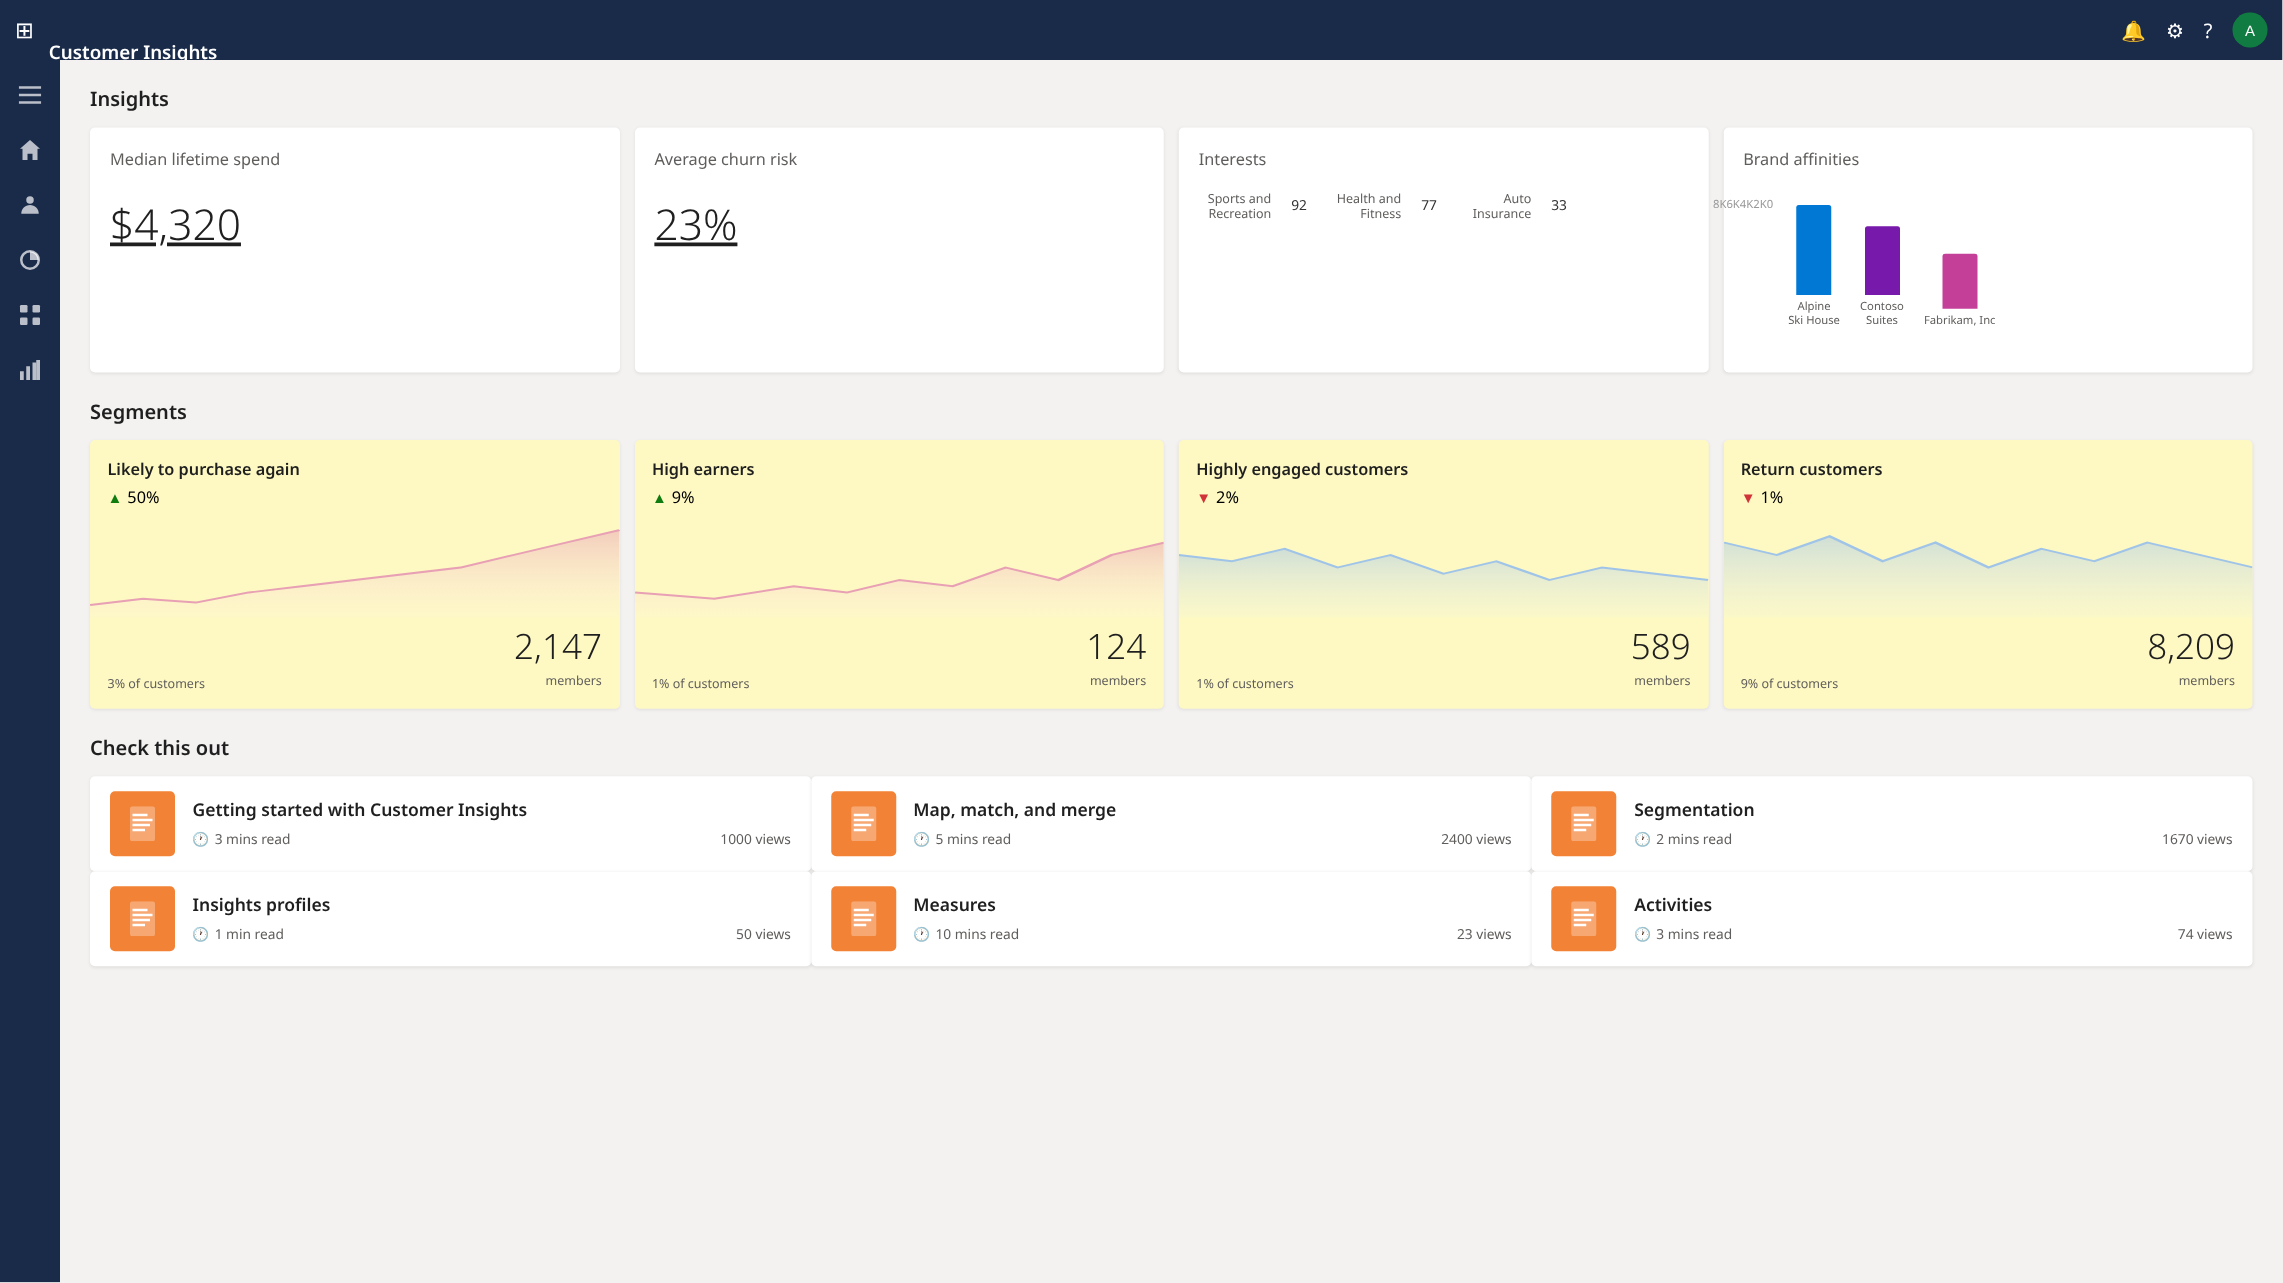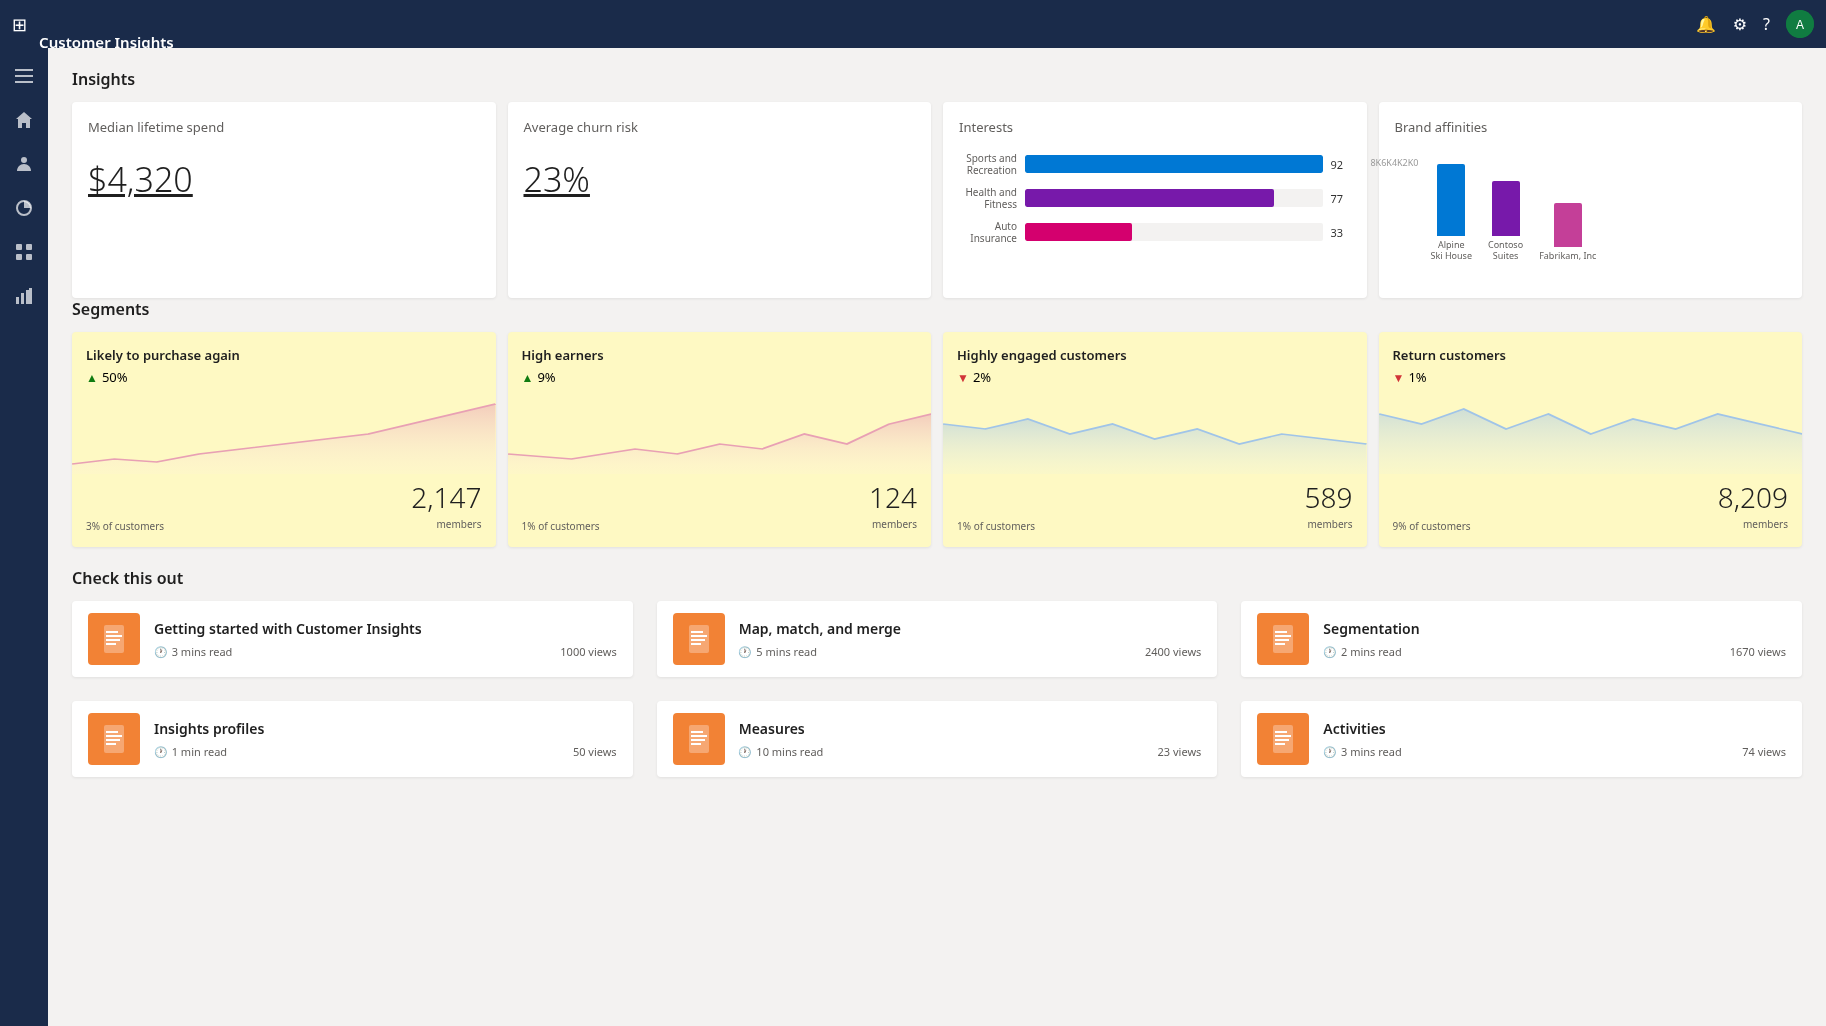--- a/index.html
+++ b/index.html
@@ -55,20 +55,21 @@
       font-weight: 600;
       color: #1f1f1f;
       margin-bottom: 12px;
     }
 
     
     .cards-grid {
       display: grid;
       grid-template-columns: repeat(4, 1fr);
       gap: 12px;
+      margin-bottom: 20px;
     }
     .card {
       background: white;
       border-radius: 4px;
       padding: 16px;
       box-shadow: 0 1px 3px rgba(0,0,0,0.08);
     }
     .card-title {
       font-size: 13px;
       color: #605e5c;
@@ -77,21 +78,21 @@
     .card-value {
       font-size: 34px;
       font-weight: 300;
       color: #1f1f1f;
       text-align: left;
       margin-top: 20px;
       text-decoration: underline;
     }
 
     
-    .interests-bar { display: flex; flex-direction: column; gap: 10px; margin-top: 8px; }
+    .interests-bar { display: flex; flex-direction: row; gap: 10px; margin-top: 8px; }
     .interest-row { display: flex; align-items: center; gap: 8px; }
     .interest-label { font-size: 10px; color: #605e5c; width: 58px; text-align: right; line-height: 1.2; }
     .interest-bar-wrap { flex: 1; height: 18px; background: #f3f2f1; border-radius: 2px; overflow: hidden; }
     .interest-bar-fill { height: 100%; border-radius: 2px; }
     .interest-val { font-size: 11px; color: #333; width: 20px; }
     .brand-bar-col { display: flex; flex-direction: column; align-items: center; gap: 4px; }
     .brand-bar { width: 28px; border-radius: 2px 2px 0 0; }
     .brand-label { font-size: 9px; color: #605e5c; text-align: center; line-height: 1.2; }
     .y-axis { display: flex; justify-content: flex-end; padding: 4px 4px 20px 0; font-size: 9px; color: #999; text-align: right; width: 28px; }
 
@@ -122,21 +123,21 @@
     .segment-count { font-size: 28px; font-weight: 300; color: #1f1f1f; display: block; line-height: 1; }
     .segment-members-label { font-size: 10px; color: #605e5c; }
 
     
     .sparkline { width: 100%; height: 80px; }
 
     
     .cto-grid {
       display: grid;
       grid-template-columns: repeat(3, 1fr);
-      gap: 24px;
+      gap: 0;
     }
     .cto-card {
       background: white;
       border-radius: 4px;
       padding: 12px 16px;
       box-shadow: 0 1px 3px rgba(0,0,0,0.08);
       display: flex;
       align-items: center;
       gap: 14px;
       cursor: pointer;

